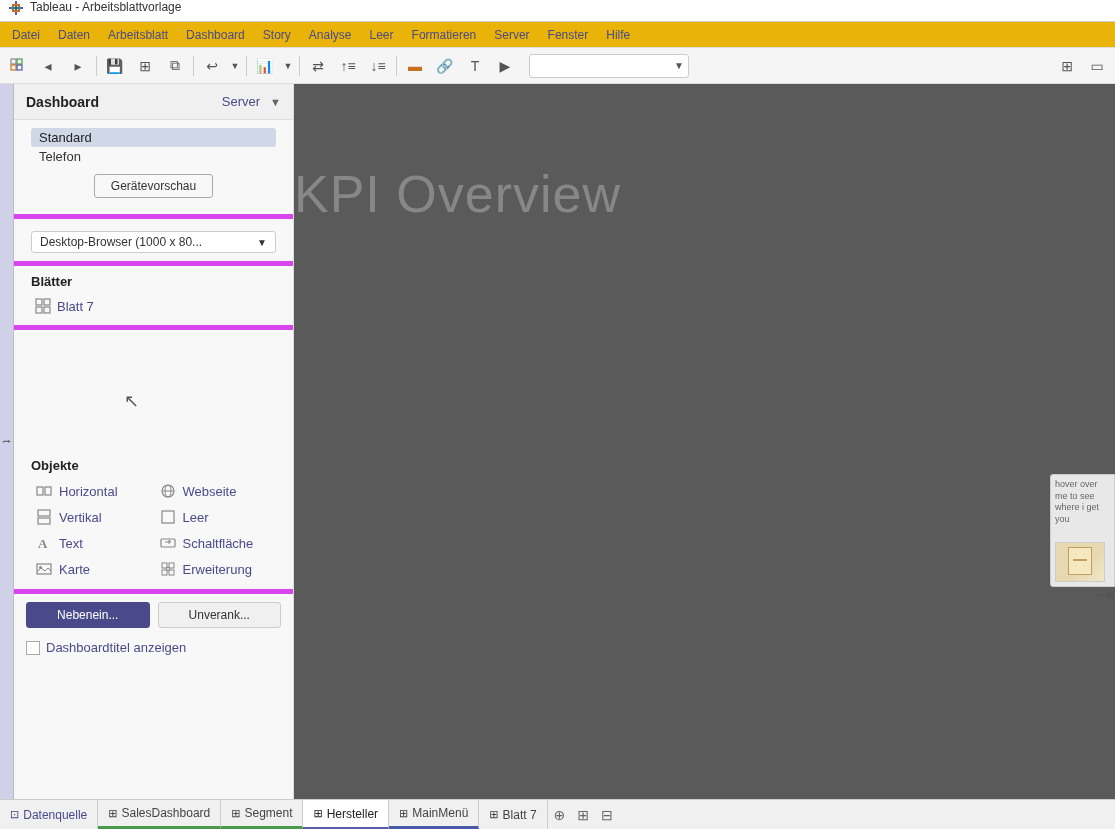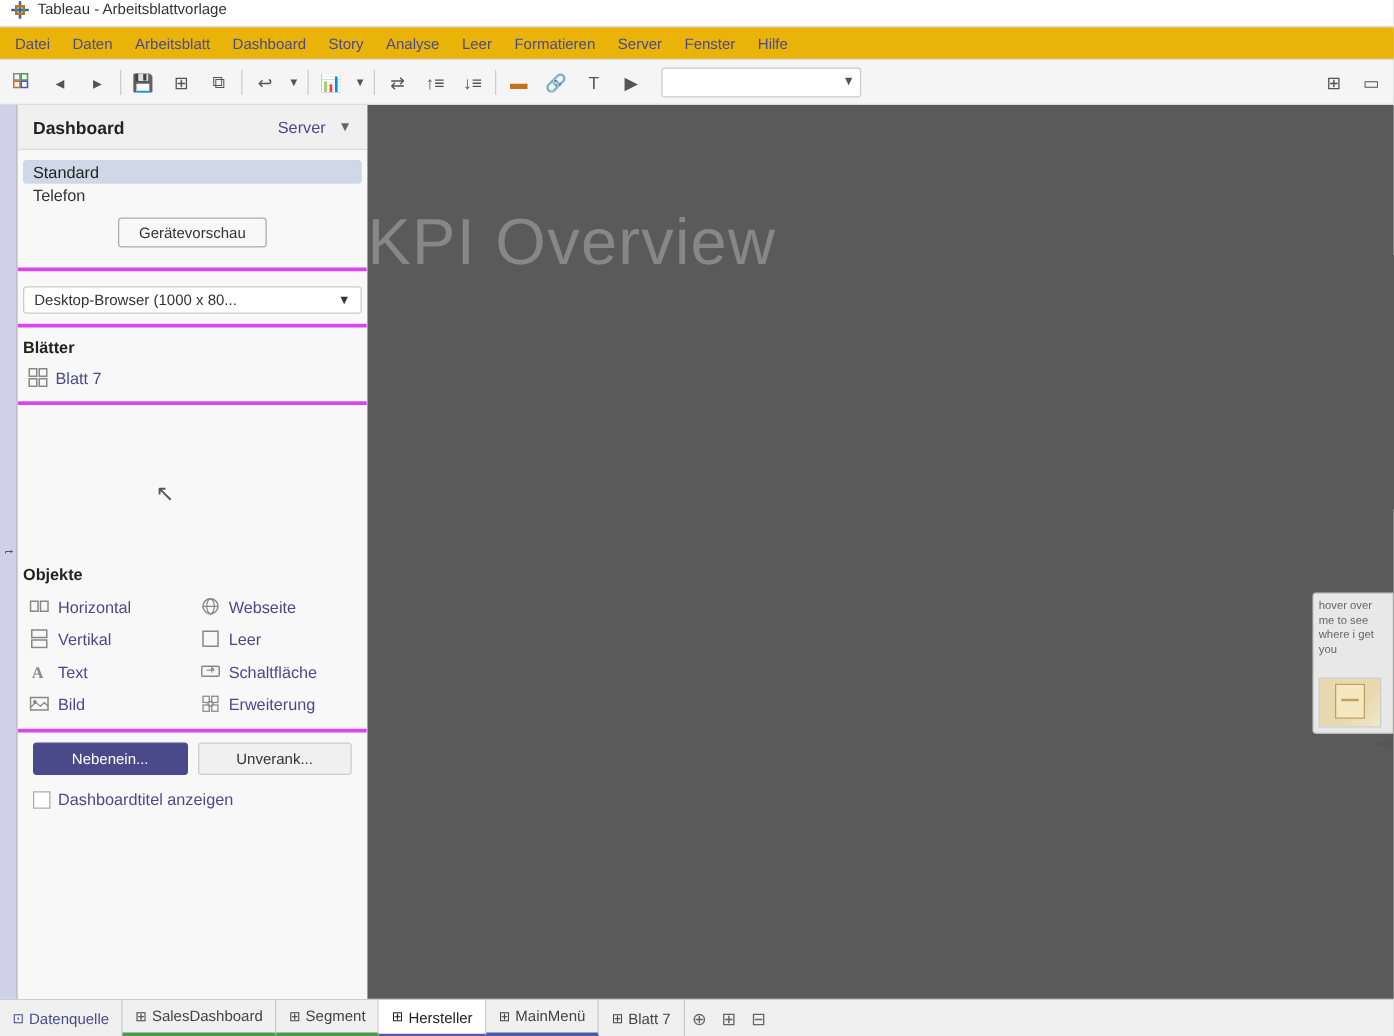--- a/index.html
+++ b/index.html
@@ -102,21 +102,21 @@
     }
     .sidebar-tab {
       font-size: 13px;
       color: #4a4a8a;
       padding: 2px 8px;
       cursor: pointer;
     }
     .sidebar-tab-arrow { font-size: 11px; color: #666; margin-left: 2px; }
 
     
-    .sidebar-section { padding: 8px 4px; border-bottom: 3px solid #d946ef; }
+    .sidebar-section { padding: 8px 17px; border-bottom: 5px solid #d946ef; }
     .sidebar-section-title { font-weight: bold; font-size: 13px; color: #222; margin-bottom: 6px; }
 
     
     .device-option {
       display: flex; align-items: center;
       padding: 2px 8px;
       border-radius: 3px;
       cursor: pointer;
       font-size: 13px;
       color: #333;
@@ -549,21 +549,21 @@
         </div>
 
         <div class="object-item">
           <div class="object-icon">
             <svg width="16" height="16" viewBox="0 0 16 16">
               <rect x="1" y="3" width="14" height="10" fill="none" stroke="#888" stroke-width="1.2"></rect>
               <circle cx="4.5" cy="6.5" r="1.5" fill="#888"></circle>
               <polyline points="1,11 5,7 9,10 12,7 15,10" fill="none" stroke="#888" stroke-width="1"></polyline>
             </svg>
           </div>
-          <span>Bild</span>
+          <span>Karte</span>
         </div>
 
         <div class="object-item">
           <div class="object-icon">
             <svg width="16" height="16" viewBox="0 0 16 16">
               <rect x="2" y="2" width="5" height="5" fill="none" stroke="#888" stroke-width="1"></rect>
               <rect x="9" y="2" width="5" height="5" fill="none" stroke="#888" stroke-width="1"></rect>
               <rect x="2" y="9" width="5" height="5" fill="none" stroke="#888" stroke-width="1"></rect>
               <rect x="9" y="9" width="5" height="5" fill="none" stroke="#888" stroke-width="1"></rect>
               <circle cx="8" cy="8" r="2" fill="none" stroke="#888" stroke-width="1"></circle>

